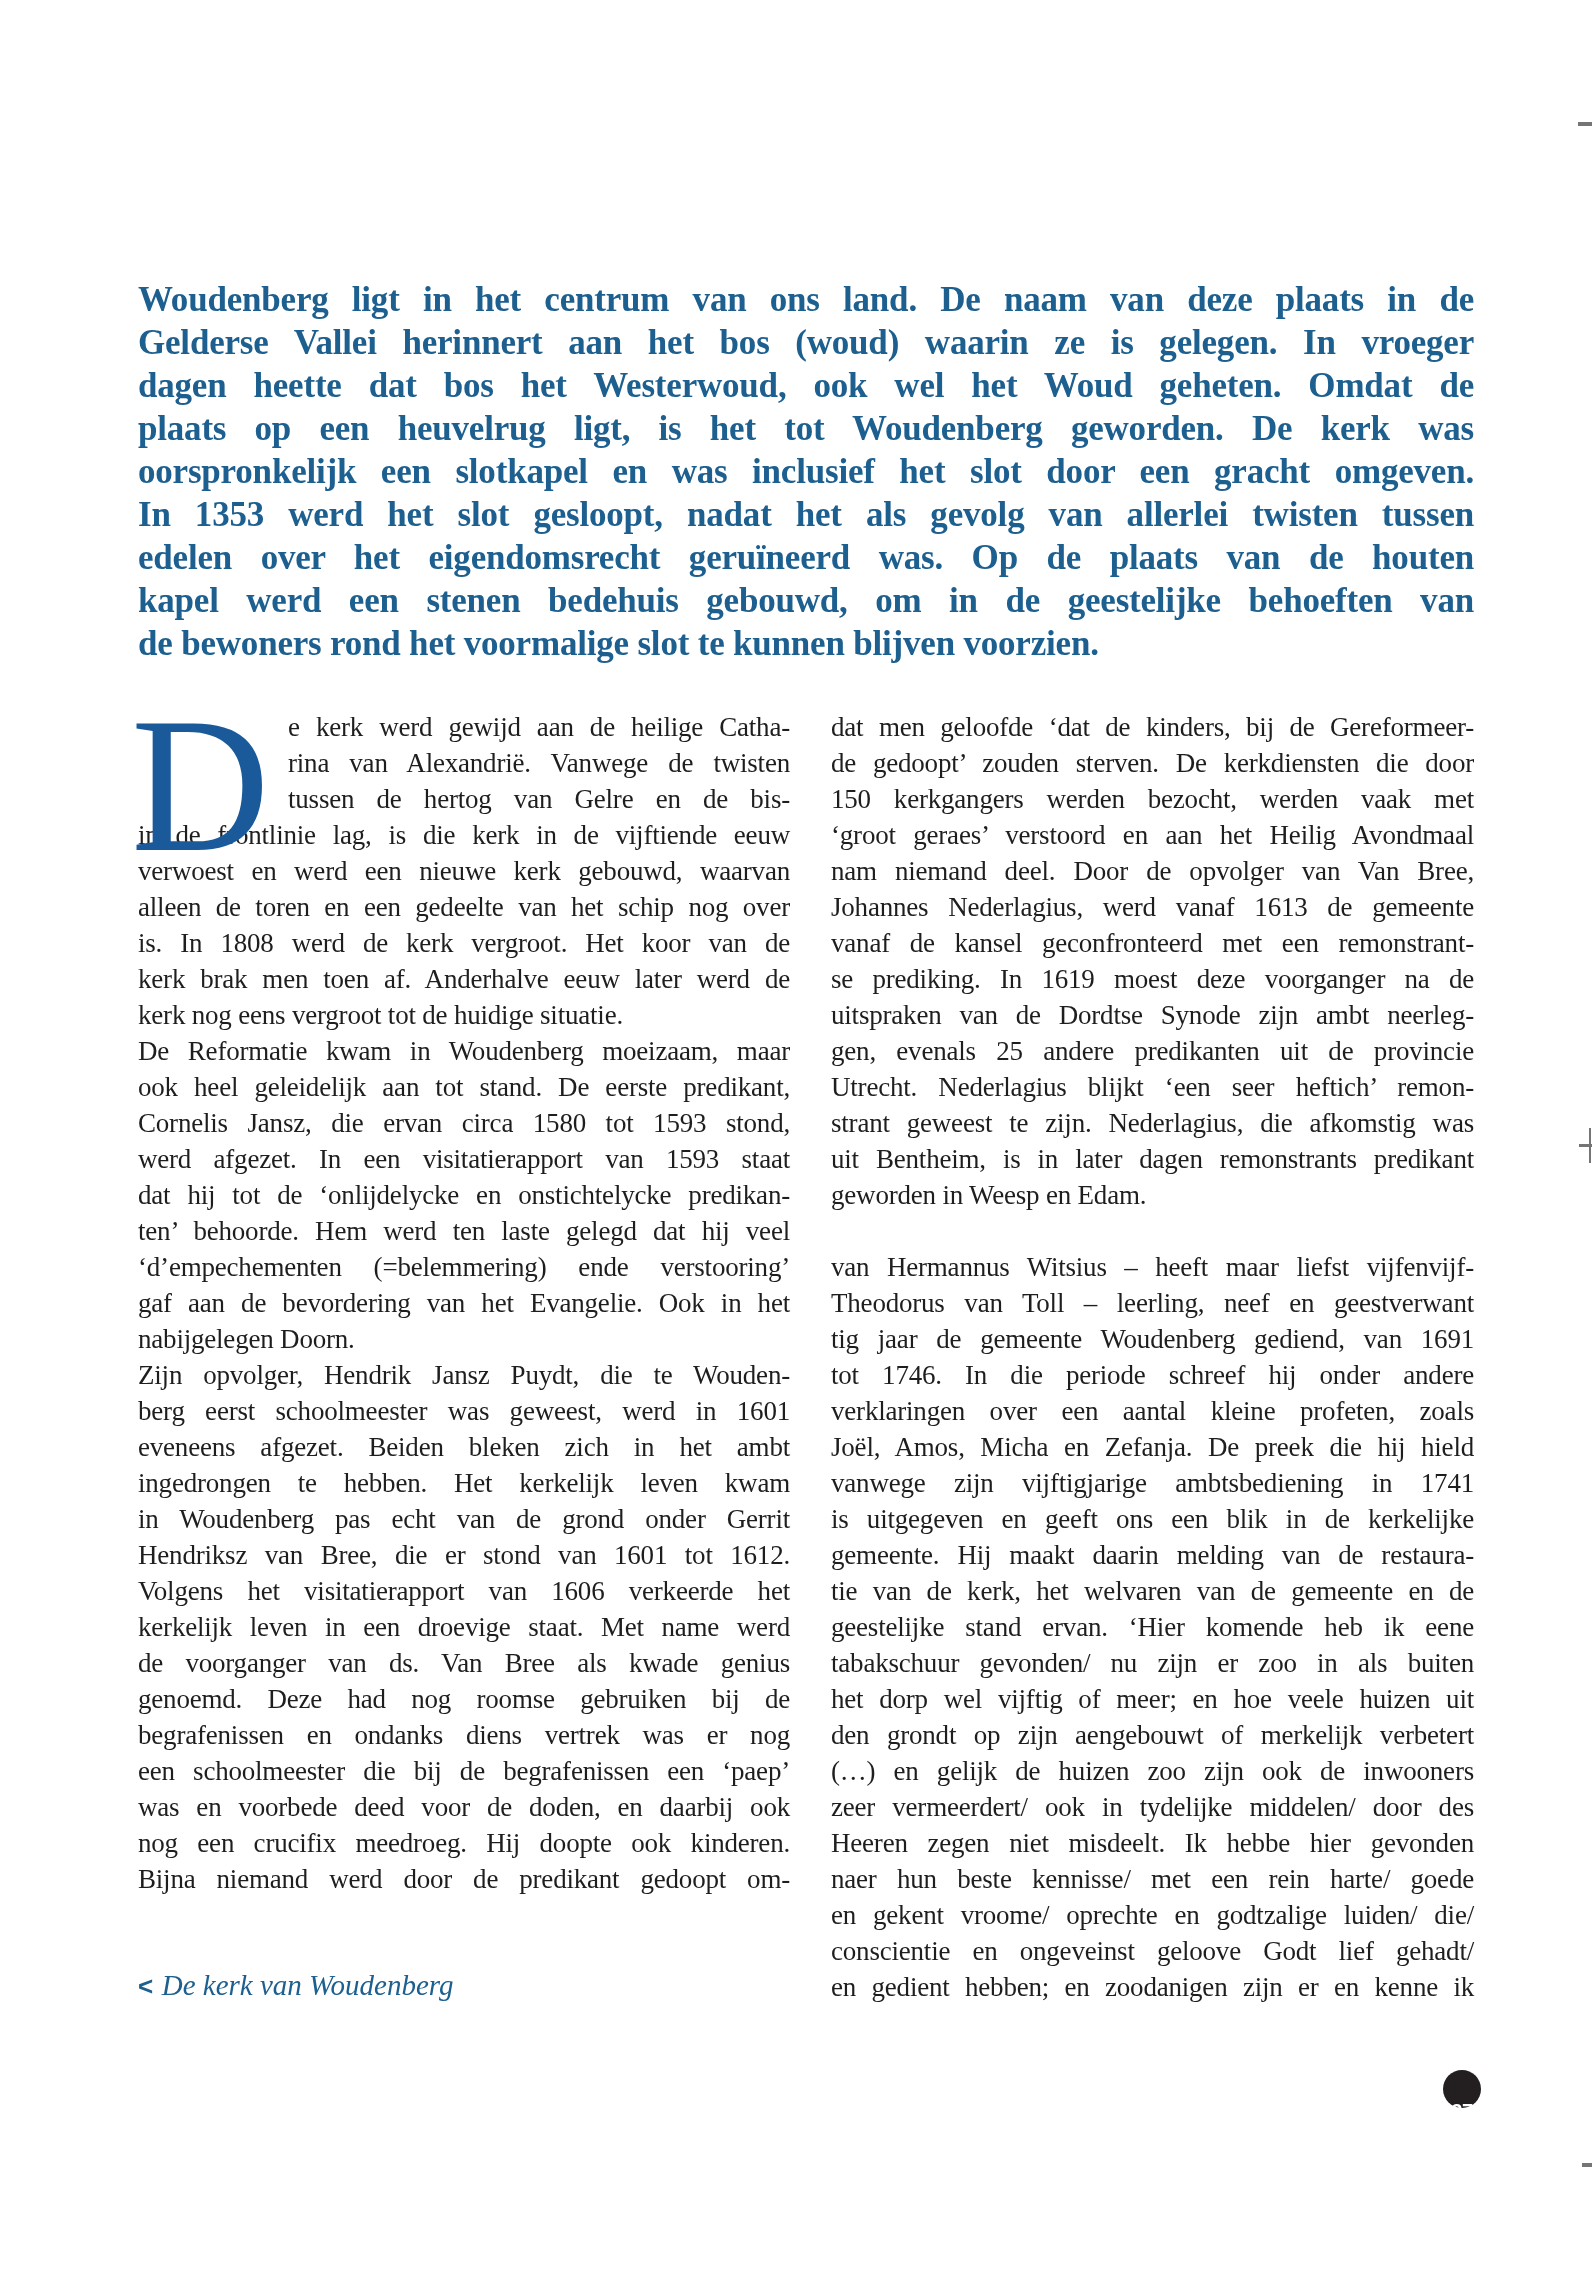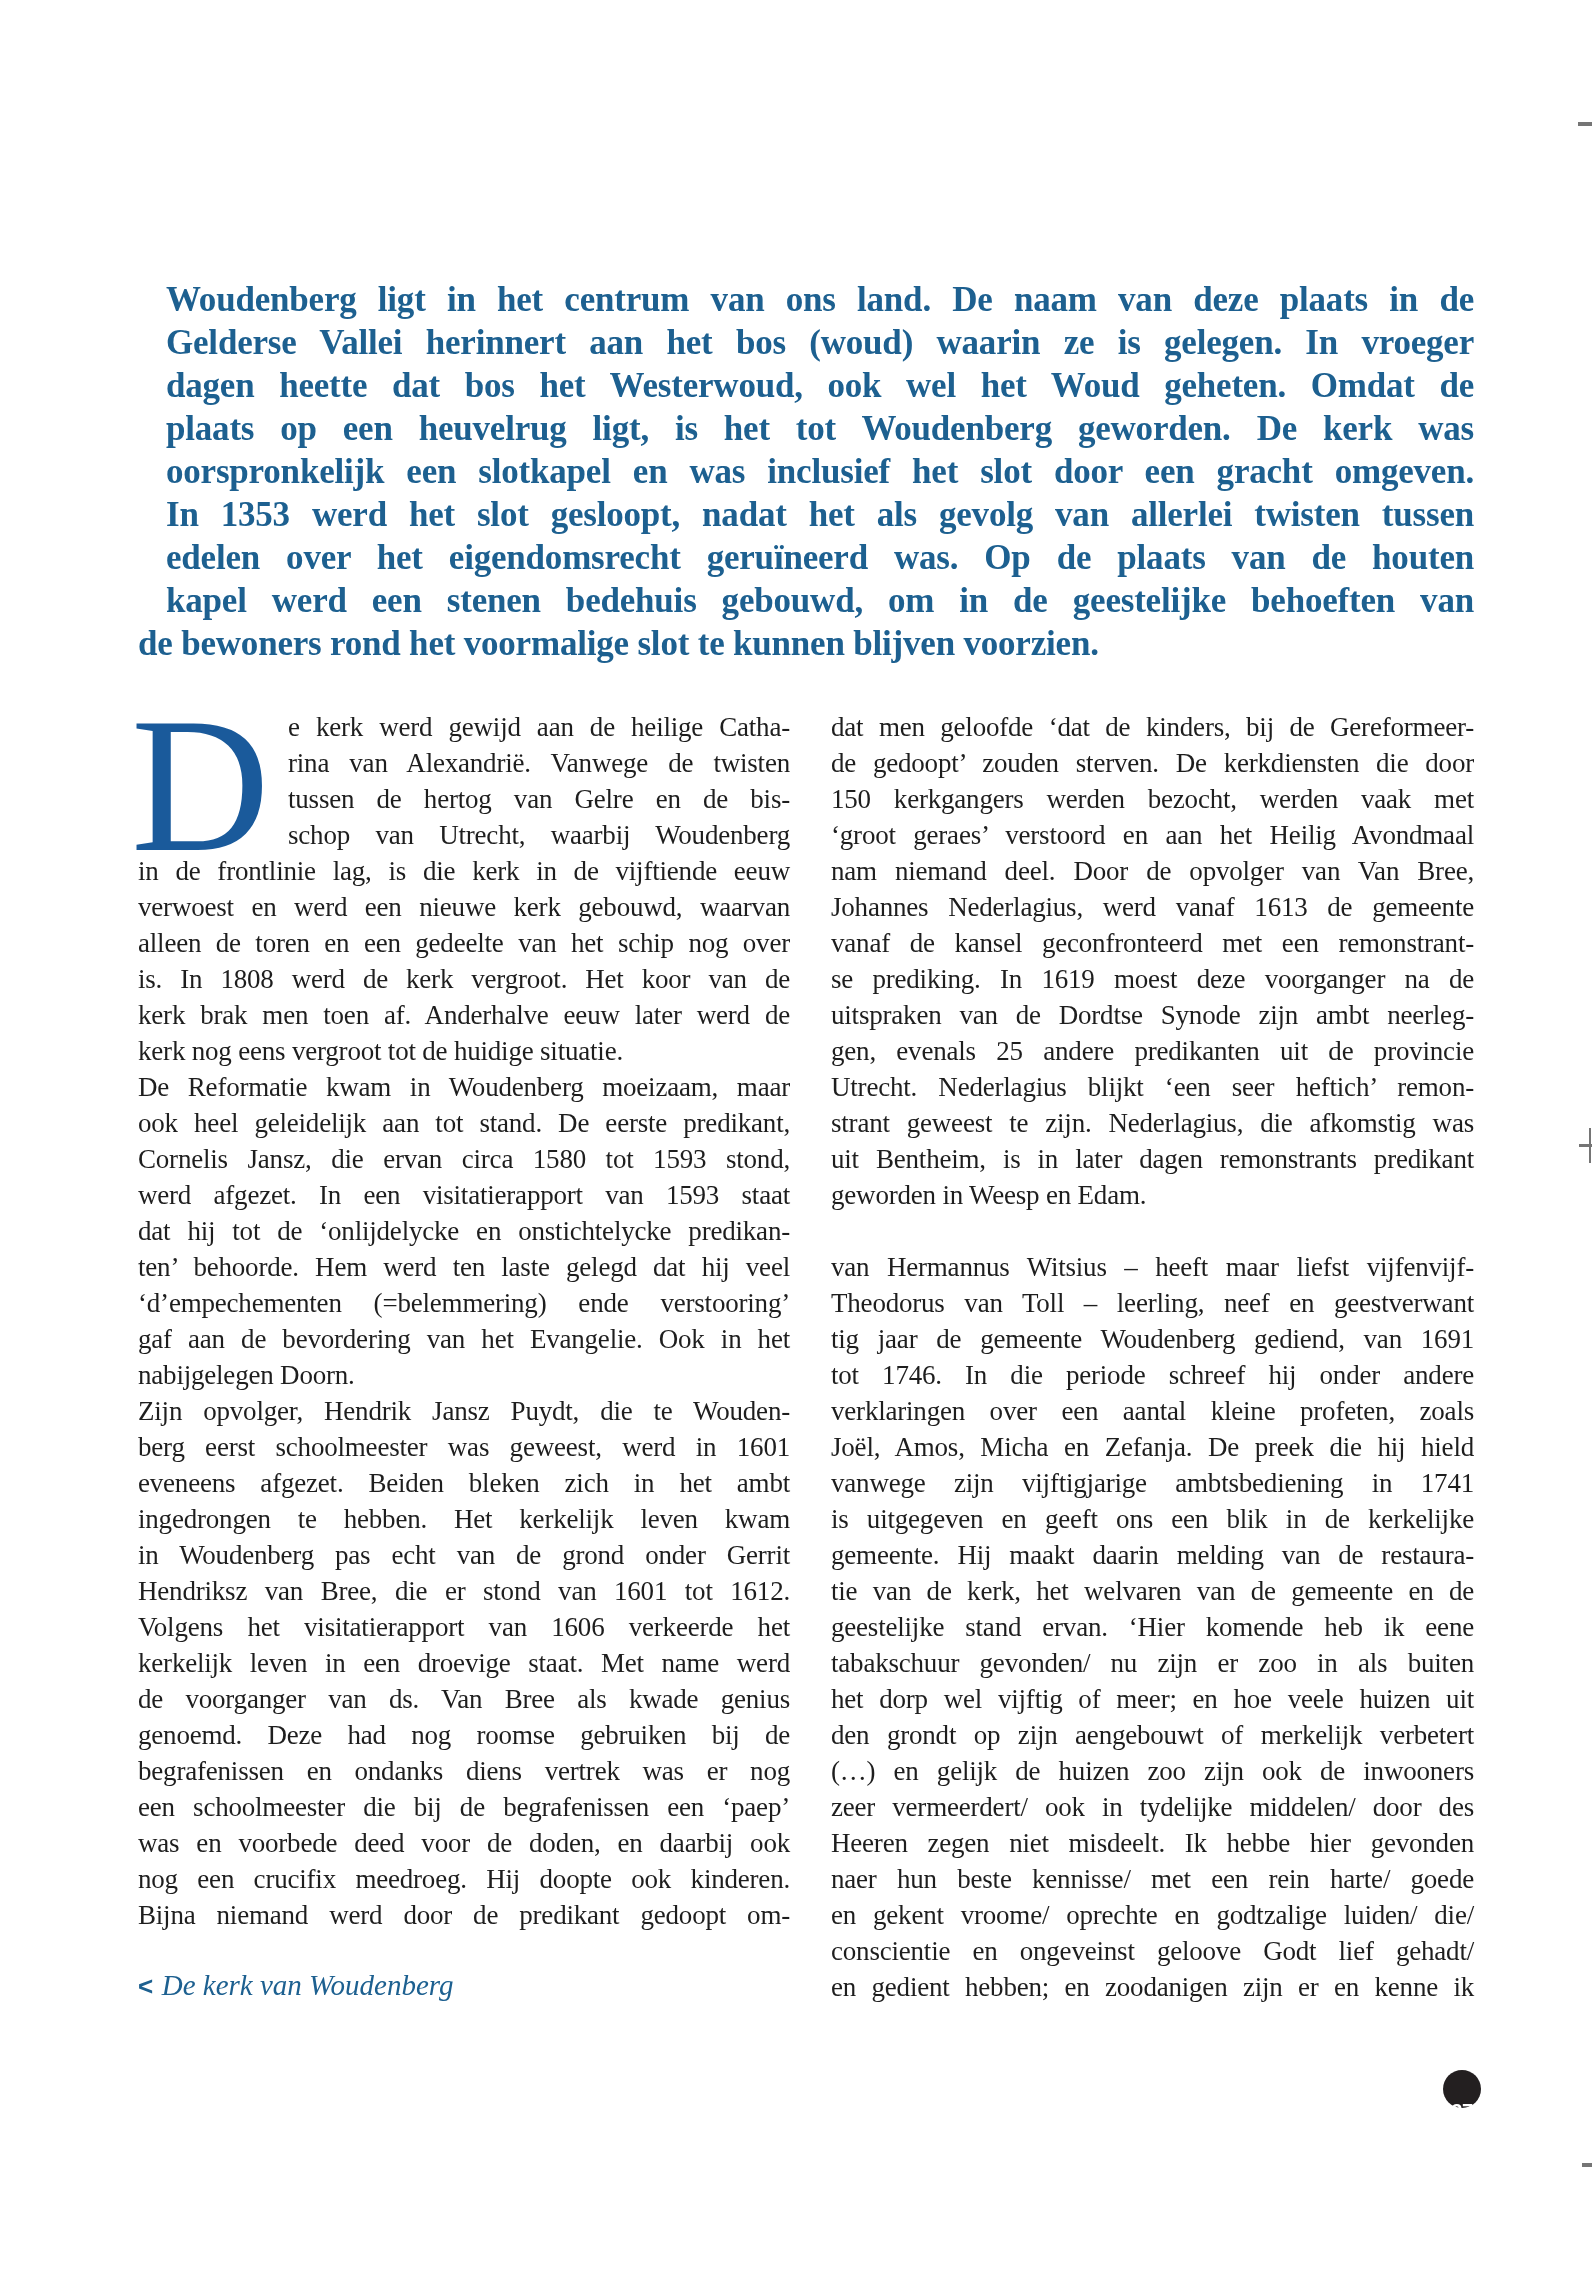--- a/index.html
+++ b/index.html
@@ -25,21 +25,21 @@
     color: var(--intro_blue, #1d6090);
     font-weight: bold;
     font-size: 35px;
     letter-spacing: -0.2px;
   }
   .intro .line {
     height: 43px;
     line-height: 43px;
     white-space: pre;
   }
-  .intro .line.j { white-space: normal; text-align: justify; text-align-last: justify; margin-left: 28px; }
+  .intro .line.j { white-space: normal; text-align: justify; text-align-last: justify; }
 
   
   .col {
     position: absolute;
     top: 709px;
     color: var(--body_text, #1e1e1e);
     font-size: 27px;
     letter-spacing: -0.2px;
   }
   .col-left  { left: 138px; width: 652px; }
@@ -161,21 +161,20 @@
       <div class="line j">kapel werd een stenen bedehuis gebouwd, om in de geestelijke behoeften van</div>
       <div class="line">de bewoners rond het voormalige slot te kunnen blijven voorzien.</div>
     </section>
 
   <section class="col col-left">
     <span class="dropcap">D</span>
     <div>
         <div class="line j ind">e kerk werd gewijd aan de heilige Catha-</div>
         <div class="line j ind">rina van Alexandrië. Vanwege de twisten</div>
         <div class="line j ind">tussen de hertog van Gelre en de bis-</div>
-        <div class="line j ind">schop van Utrecht, waarbij Woudenberg</div>
         <div class="line j">in de frontlinie lag, is die kerk in de vijftiende eeuw</div>
         <div class="line j">verwoest en werd een nieuwe kerk gebouwd, waarvan</div>
         <div class="line j">alleen de toren en een gedeelte van het schip nog over</div>
         <div class="line j">is. In 1808 werd de kerk vergroot. Het koor van de</div>
         <div class="line j">kerk brak men toen af. Anderhalve eeuw later werd de</div>
         <div class="line">kerk nog eens vergroot tot de huidige situatie.</div>
         <div class="line j">De Reformatie kwam in Woudenberg moeizaam, maar</div>
         <div class="line j">ook heel geleidelijk aan tot stand. De eerste predikant,</div>
         <div class="line j">Cornelis Jansz, die ervan circa 1580 tot 1593 stond,</div>
         <div class="line j">werd afgezet. In een visitatierapport van 1593 staat</div>

